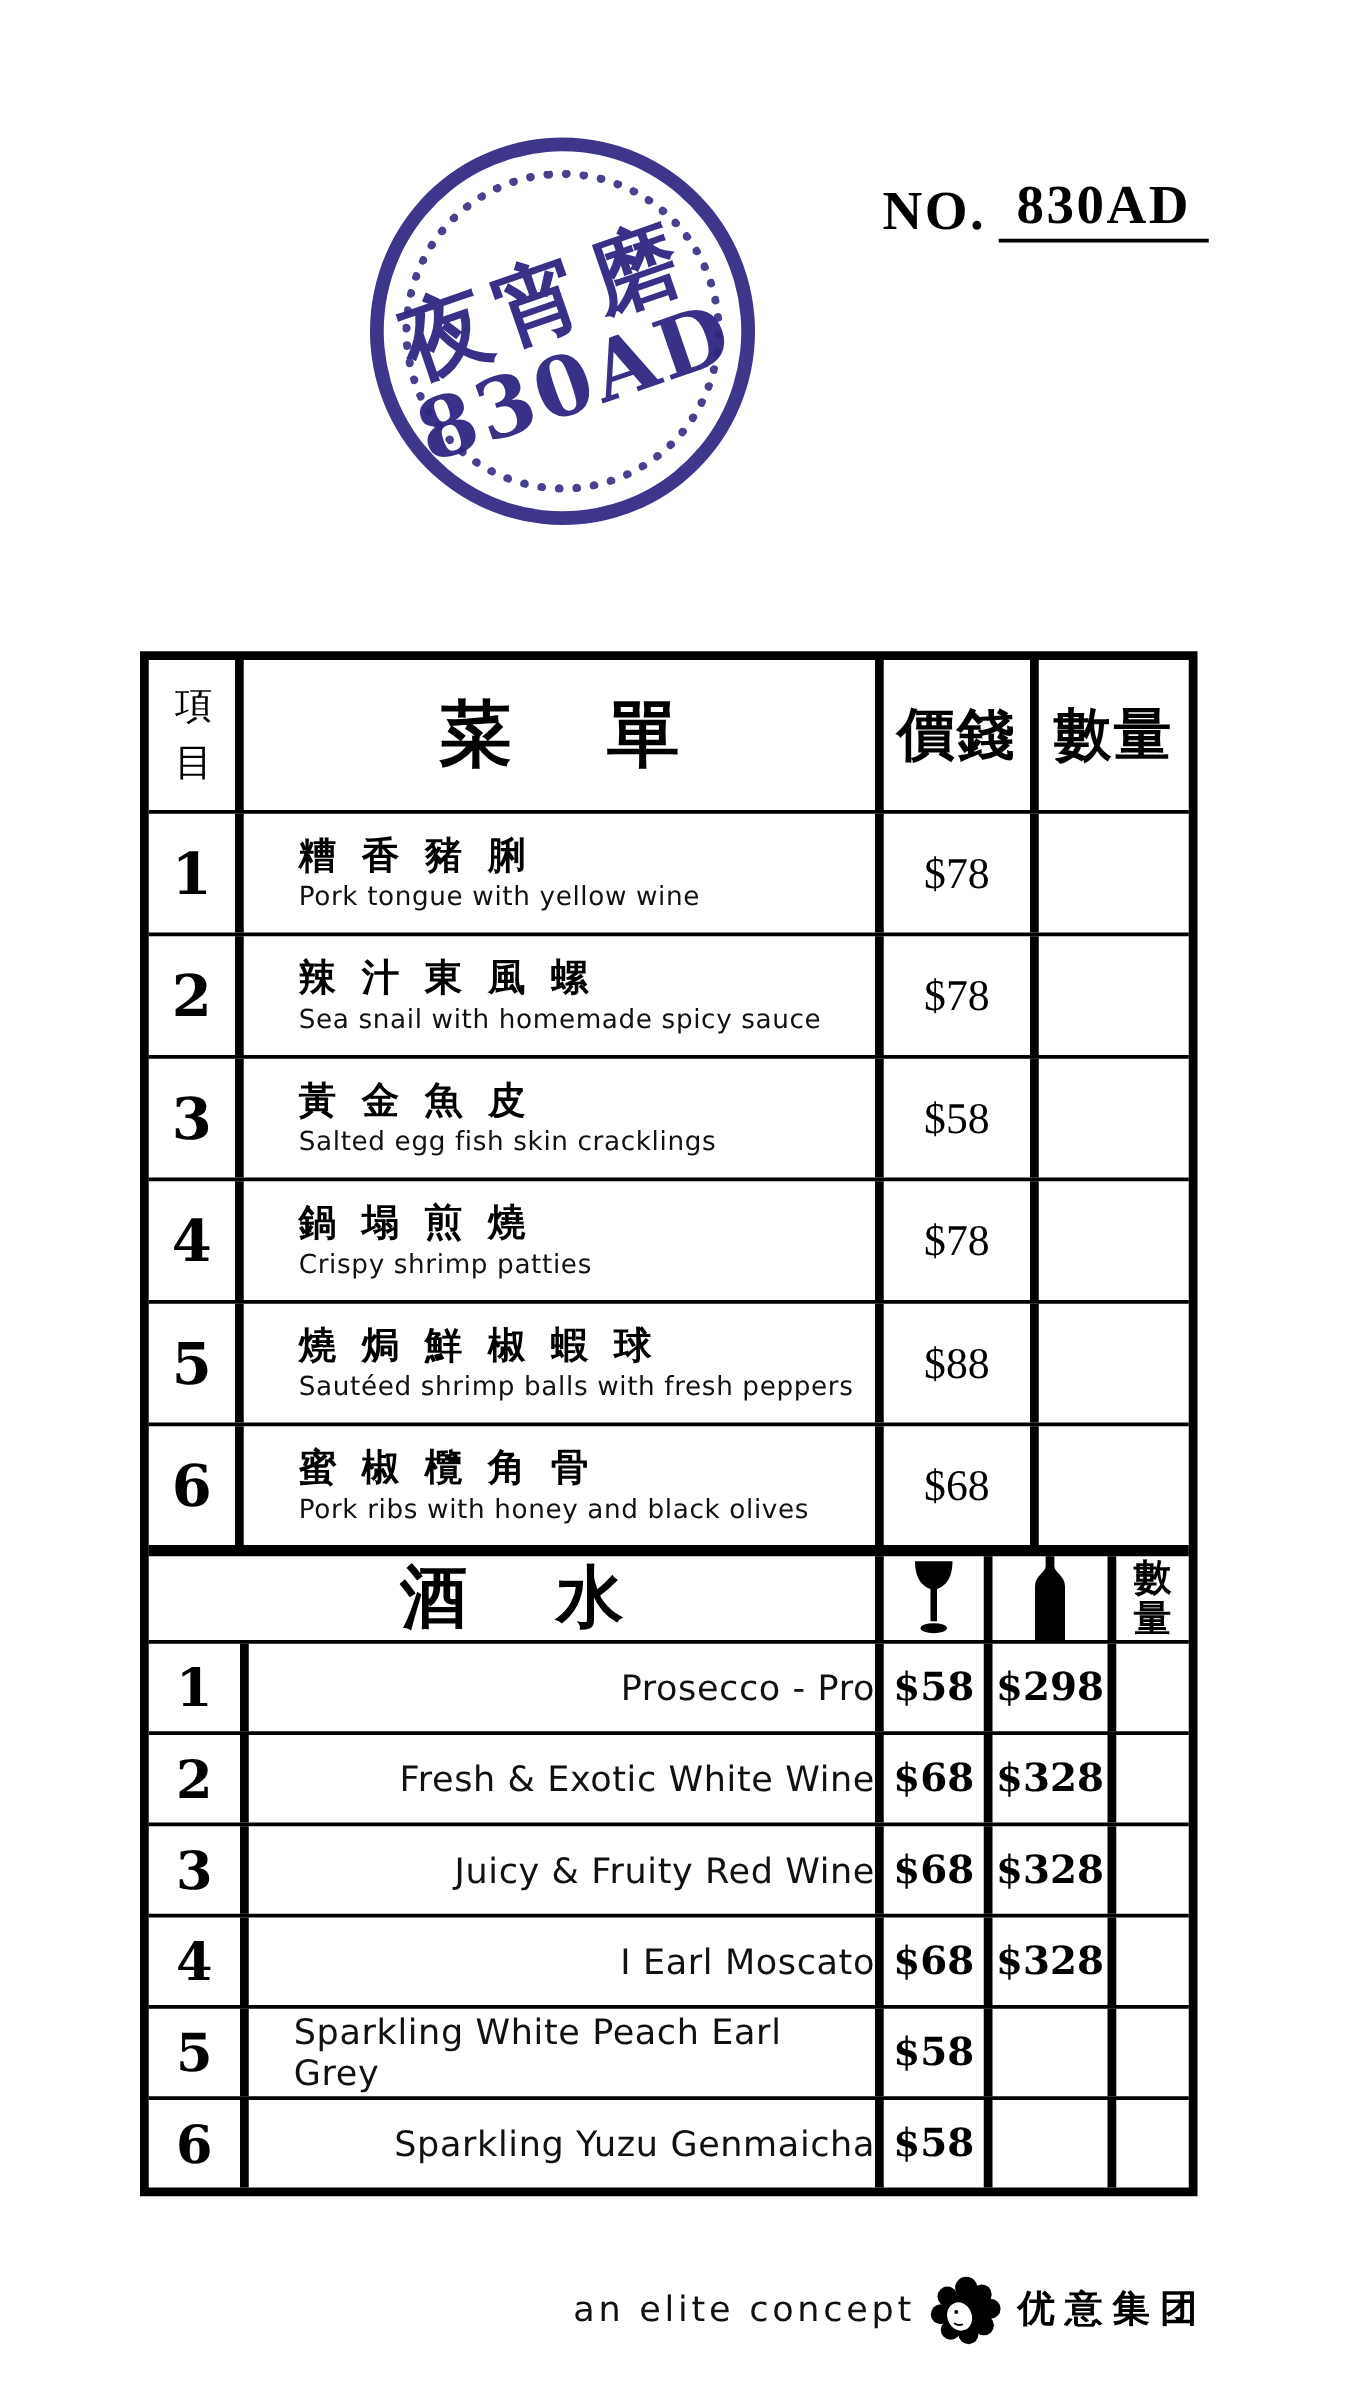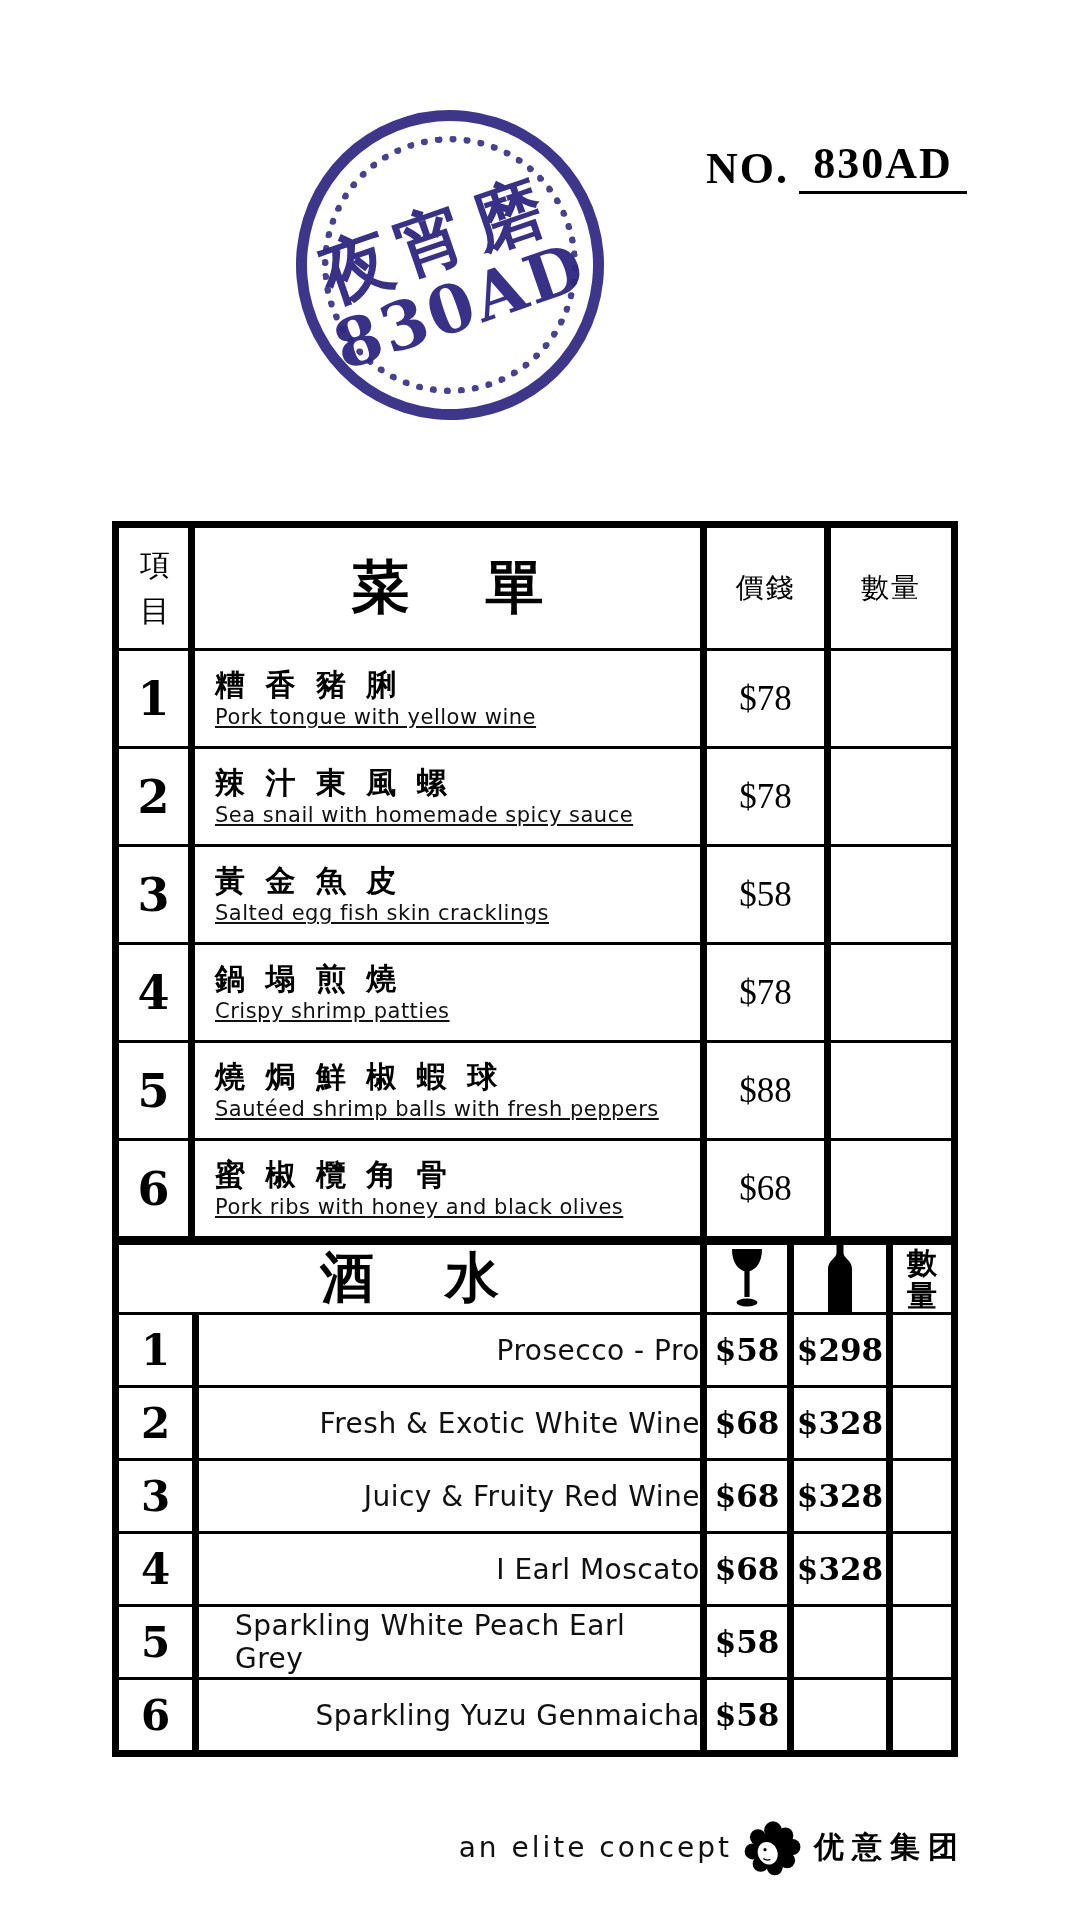--- a/index.html
+++ b/index.html
@@ -75,29 +75,29 @@
   .food-cols{grid-template-columns:76px 512px 124px 1fr;}
   .food-header{height:120px;}
   .food-row{height:98px;border-top:var(--thin) solid var(--ink);}
 
   .hdr-itemno{
     font-weight:normal;font-size:30px;line-height:46px;
     width:100%;text-align:center;word-break:break-all;
     padding:0 21px;
   }
   .hdr-menu{font-weight:bold;font-size:58px;letter-spacing:28px;text-indent:28px;}
-  .hdr-price,.hdr-qty{font-weight:normal;font-size:28px;letter-spacing:2px;text-align:center;}
+  .hdr-price,.hdr-qty{font-weight:bold;font-size:46px;letter-spacing:2px;text-align:center;}
 
   .food-no{
     font-family:"DejaVu Serif","Liberation Serif",serif;
     font-size:46px;font-weight:bold;
   }
-  .dish-cell{flex-direction:column;align-items:flex-start;justify-content:center;padding-left:20px;}
+  .dish-cell{flex-direction:column;align-items:flex-start;justify-content:center;padding-left:44px;}
   .dish-zh{font-weight:bold;font-size:30px;letter-spacing:5px;line-height:1.15;}
-  .dish-en{font-size:21px;letter-spacing:0.5px;margin-top:3px;color:#111;text-decoration:underline;}
+  .dish-en{font-size:21px;letter-spacing:0.5px;margin-top:3px;color:#111;}
   .food-price{
     font-family:Liberation Serif, serif;
     font-size:35px;
   }
 
   
   .drink-cols{grid-template-columns:80px 508px 87px 99px 1fr;}
   .drinks-header{height:76px;border-top:9px solid var(--ink);}
   .drink-row{height:73px;border-top:var(--thin) solid var(--ink);}
 

